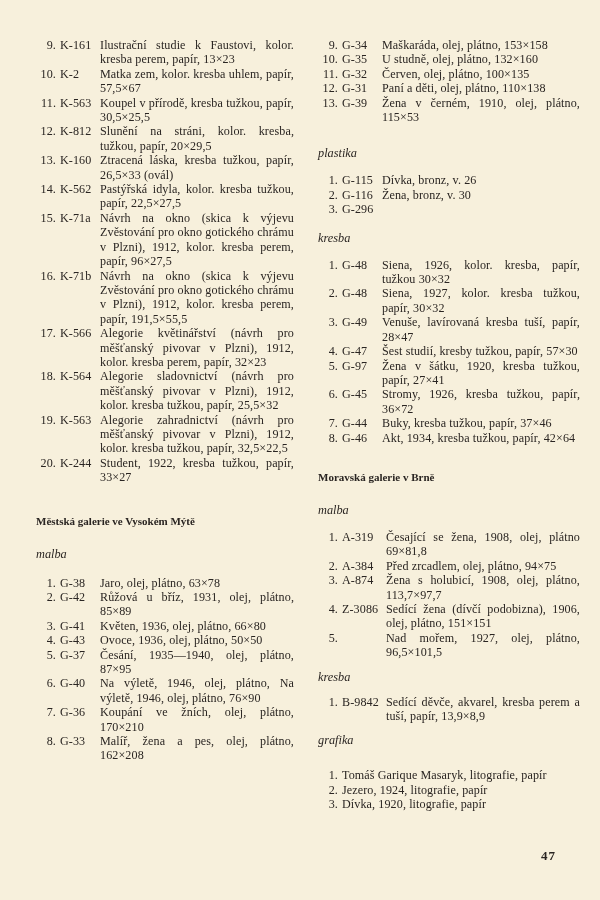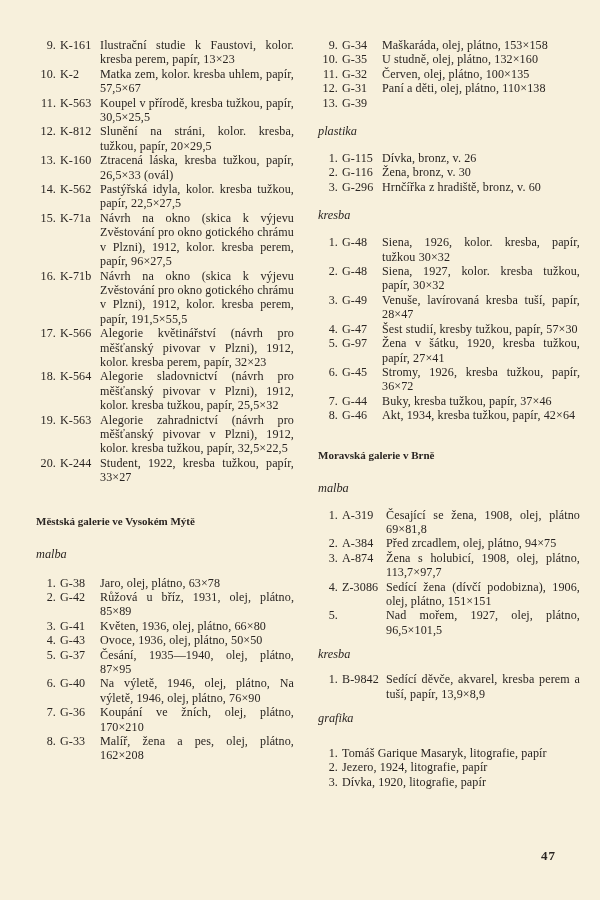--- a/index.html
+++ b/index.html
@@ -172,36 +172,36 @@
         <span class="desc">Červen, olej, plátno, 100×135</span>
       </div>
       <div class="entry">
         <span class="num">12.</span>
         <span class="code">G-31</span>
         <span class="desc">Paní a děti, olej, plátno, 110×138</span>
       </div>
       <div class="entry">
         <span class="num">13.</span>
         <span class="code">G-39</span>
-      </div>
-      <div class="subhead" style="margin-top: 14px; margin-bottom: 12px;">plastika</div>
+        <span class="desc">Žena v černém, 1910, olej, plátno, 115×53</span>
+      </div>
+      <div class="subhead" style="margin-top: 22px; margin-bottom: 12px;">plastika</div>
       <div class="entry">
         <span class="num">1.</span>
         <span class="code">G-115</span>
         <span class="desc">Dívka, bronz, v. 26</span>
       </div>
       <div class="entry">
         <span class="num">2.</span>
         <span class="code">G-116</span>
         <span class="desc">Žena, bronz, v. 30</span>
       </div>
       <div class="entry">
         <span class="num">3.</span>
         <span class="code">G-296</span>
-        <span class="desc">Hrnčířka z hradiště, bronz, v. 60</span>
       </div>
       <div class="subhead" style="margin-top: 14px; margin-bottom: 12px;">kresba</div>
       <div class="entry">
         <span class="num">1.</span>
         <span class="code">G-48</span>
         <span class="desc">Siena, 1926, kolor. kresba, papír, tužkou 30×32</span>
       </div>
       <div class="entry">
         <span class="num">2.</span>
         <span class="code">G-48</span>

